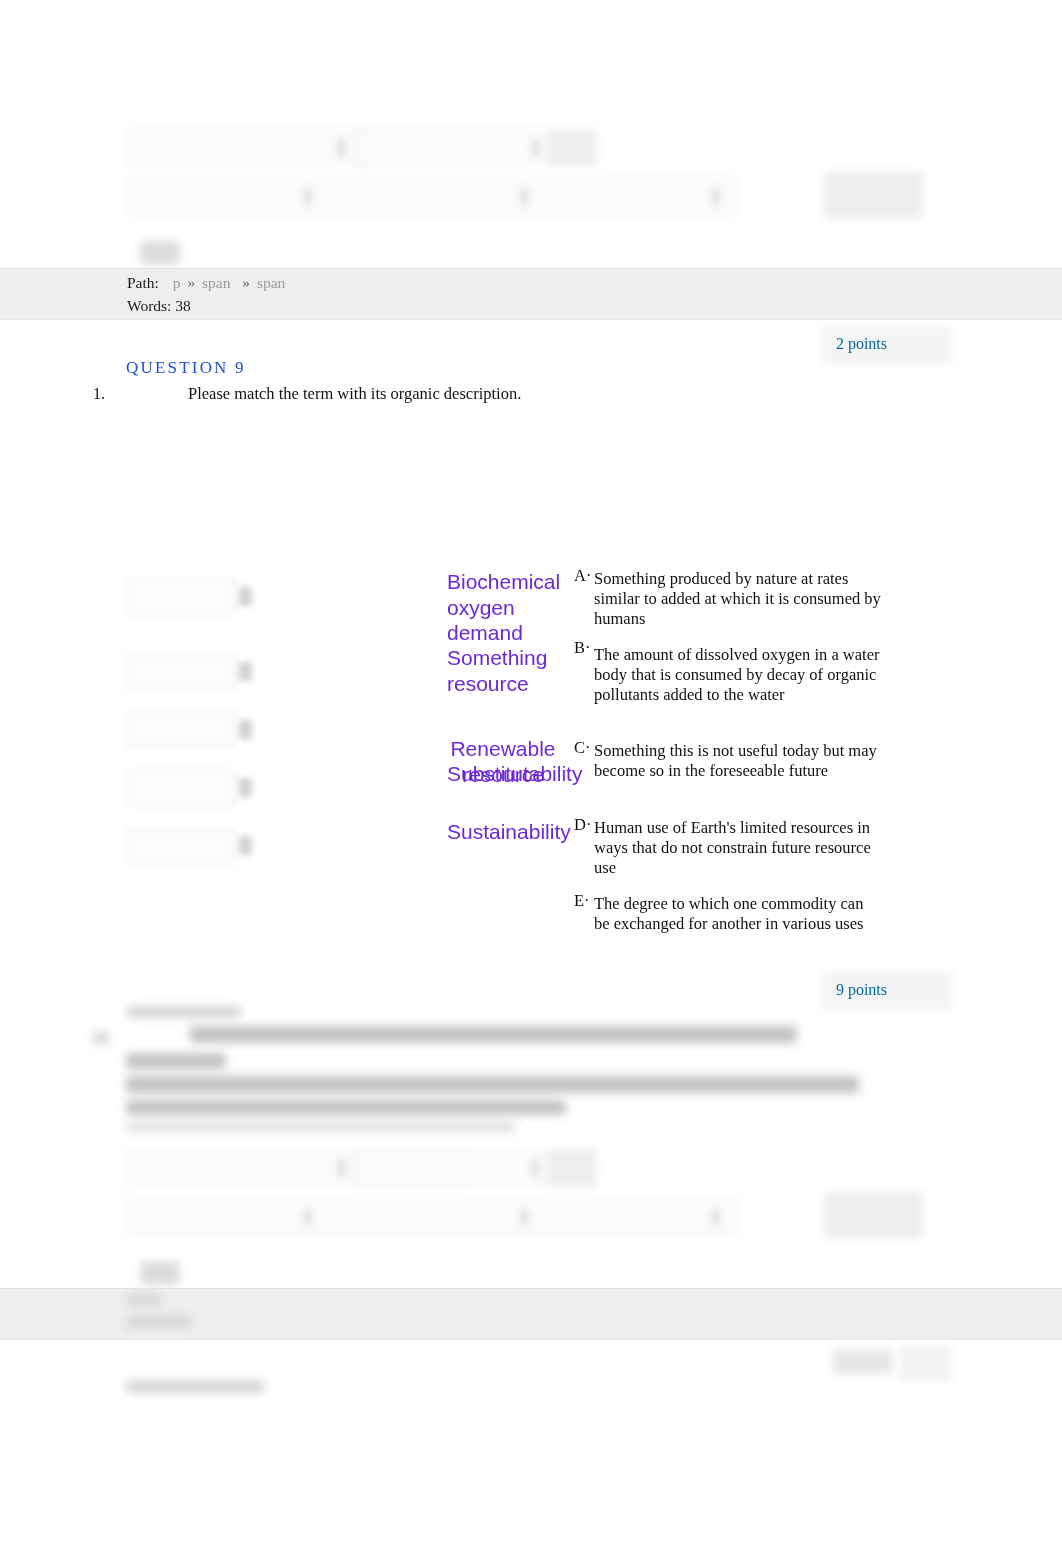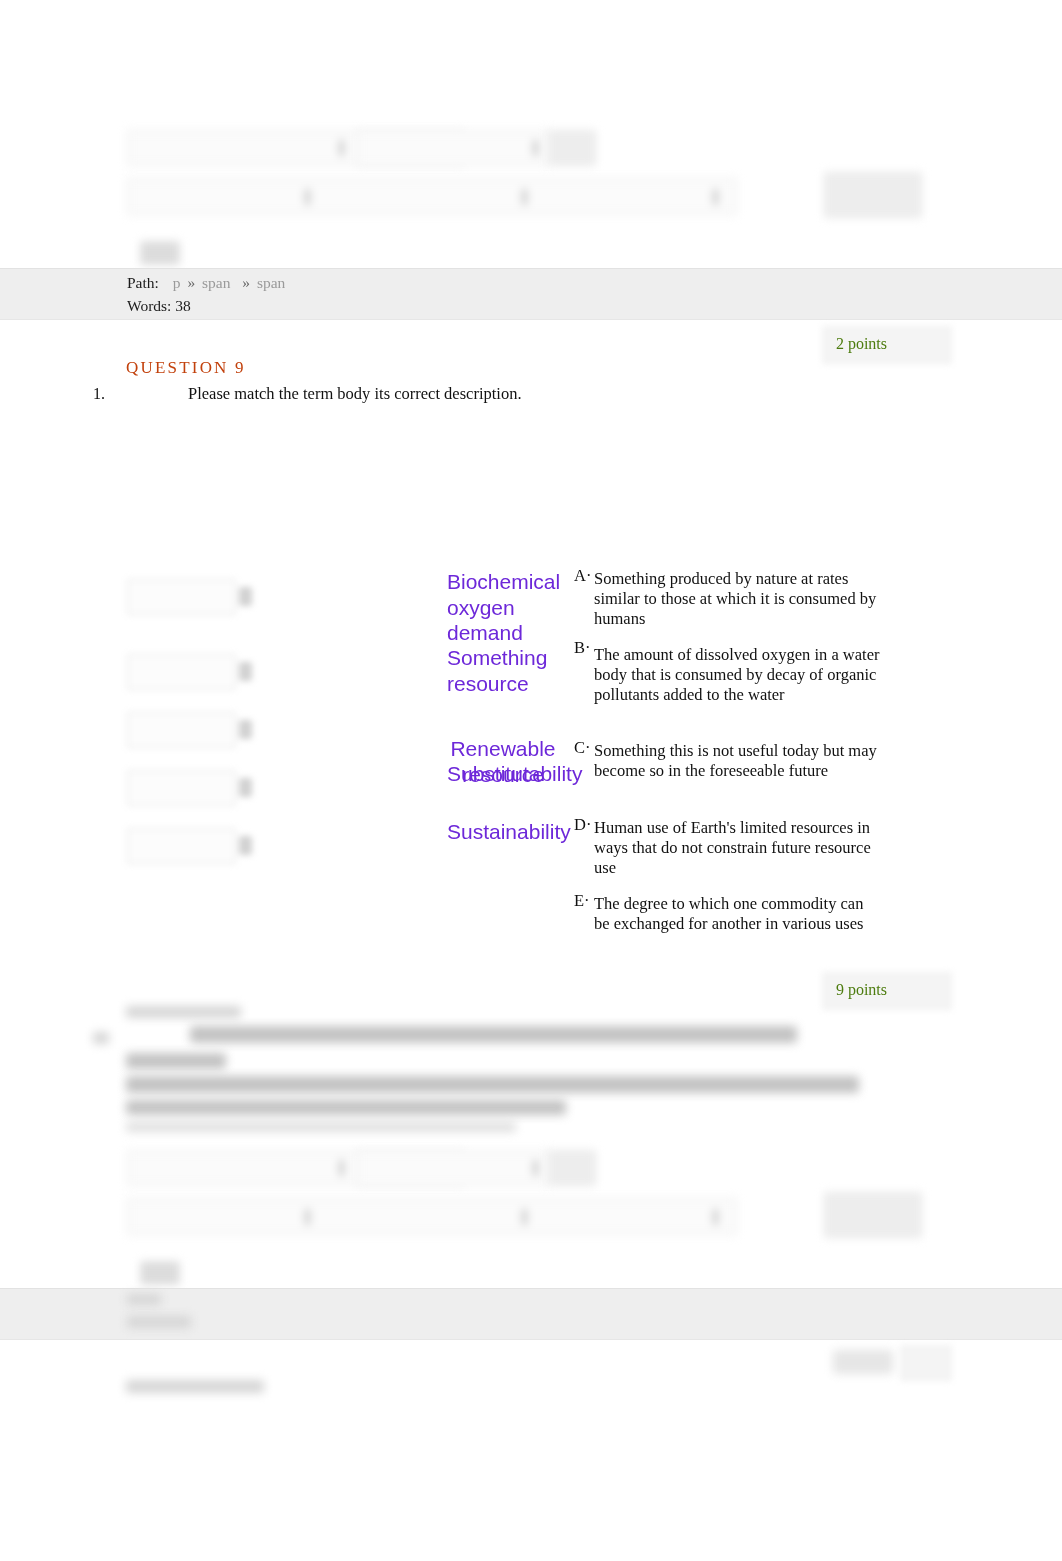--- a/index.html
+++ b/index.html
@@ -65,38 +65,38 @@
   .status-line .sep {
     color: #6b6b6b;
     padding: 0 3px;
   }
 
   
   .points {
     position: absolute;
     font-family: "Liberation Serif", serif;
     font-size: 16px;
-    color: #4d7c0f;
+    color: #0369a1;
     text-align: right;
     white-space: nowrap;
   }
   .points-box {
     position: absolute;
     background: #f4f4f4;
     border: 1px solid #ededed;
     border-radius: 2px;
   }
 
   
   .q-heading {
     position: absolute;
     font-family: "Liberation Serif", serif;
     font-size: 17px;
     letter-spacing: 2.2px;
-    color: #c2410c;
+    color: #1d4ed8;
     white-space: nowrap;
   }
   .q-number {
     position: absolute;
     font-family: "Liberation Serif", serif;
     font-size: 16px;
     color: #111;
   }
   .q-prompt {
     position: absolute;
@@ -202,21 +202,21 @@
 <div class="status-line" style="left:127px; top:297px;">
   <span>Words: 38</span>
 </div>
 
 <div class="points-box blur-soft" style="left:822px; top:326px; width:128px; height:36px;"></div>
 <div class="points" style="left:700px; top:335px; width:187px;">2 points</div>
 
 <div class="q-heading" style="left:126px; top:358px;">QUESTION 9</div>
 
 <div class="q-number" style="left:93px; top:385px;">1.</div>
-<div class="q-prompt" style="left:188px; top:384px;">Please match the term body its correct description.</div>
+<div class="q-prompt" style="left:188px; top:384px;">Please match the term with its organic description.</div>
 
 <div>
   <div class="match-select blur-soft" style="left:127px; top:579px;">
     <span class="caret"></span>
   </div>
   <div class="match-select blur-soft" style="left:127px; top:654px;">
     <span class="caret"></span>
   </div>
   <div class="match-select blur-soft" style="left:127px; top:712px;">
     <span class="caret"></span>
@@ -232,21 +232,21 @@
 <div>
   <div class="term" style="left:447px; top:569px;">Biochemical oxygen demand</div>
   <div class="term" style="left:447px; top:645px;">Something resource</div>
   <div class="term" style="left:447px; top:736px;text-align:center;">Renewable resource</div>
   <div class="term" style="left:447px; top:761px;">Substitutability</div>
   <div class="term" style="left:447px; top:819px;text-align:center;">Sustainability</div>
 </div>
 
 <div>
   <div class="desc-letter" style="left:574px; top:566px;">A·</div>
-  <div class="desc-text" style="left:594px; top:569px;">Something produced by nature at rates similar to those at which it is consumed by humans</div>
+  <div class="desc-text" style="left:594px; top:569px;">Something produced by nature at rates similar to added at which it is consumed by humans</div>
 
   <div class="desc-letter" style="left:574px; top:638px;">B·</div>
   <div class="desc-text" style="left:594px; top:645px;">The amount of dissolved oxygen in a water body that is consumed by decay of organic pollutants added to the water</div>
 
   <div class="desc-letter" style="left:574px; top:738px;">C·</div>
   <div class="desc-text" style="left:594px; top:741px;">Something this is not useful today but may become so in the foreseeable future</div>
 
   <div class="desc-letter" style="left:574px; top:815px;">D·</div>
   <div class="desc-text" style="left:594px; top:818px;">Human use of Earth's limited resources in ways that do not constrain future resource use</div>
 

